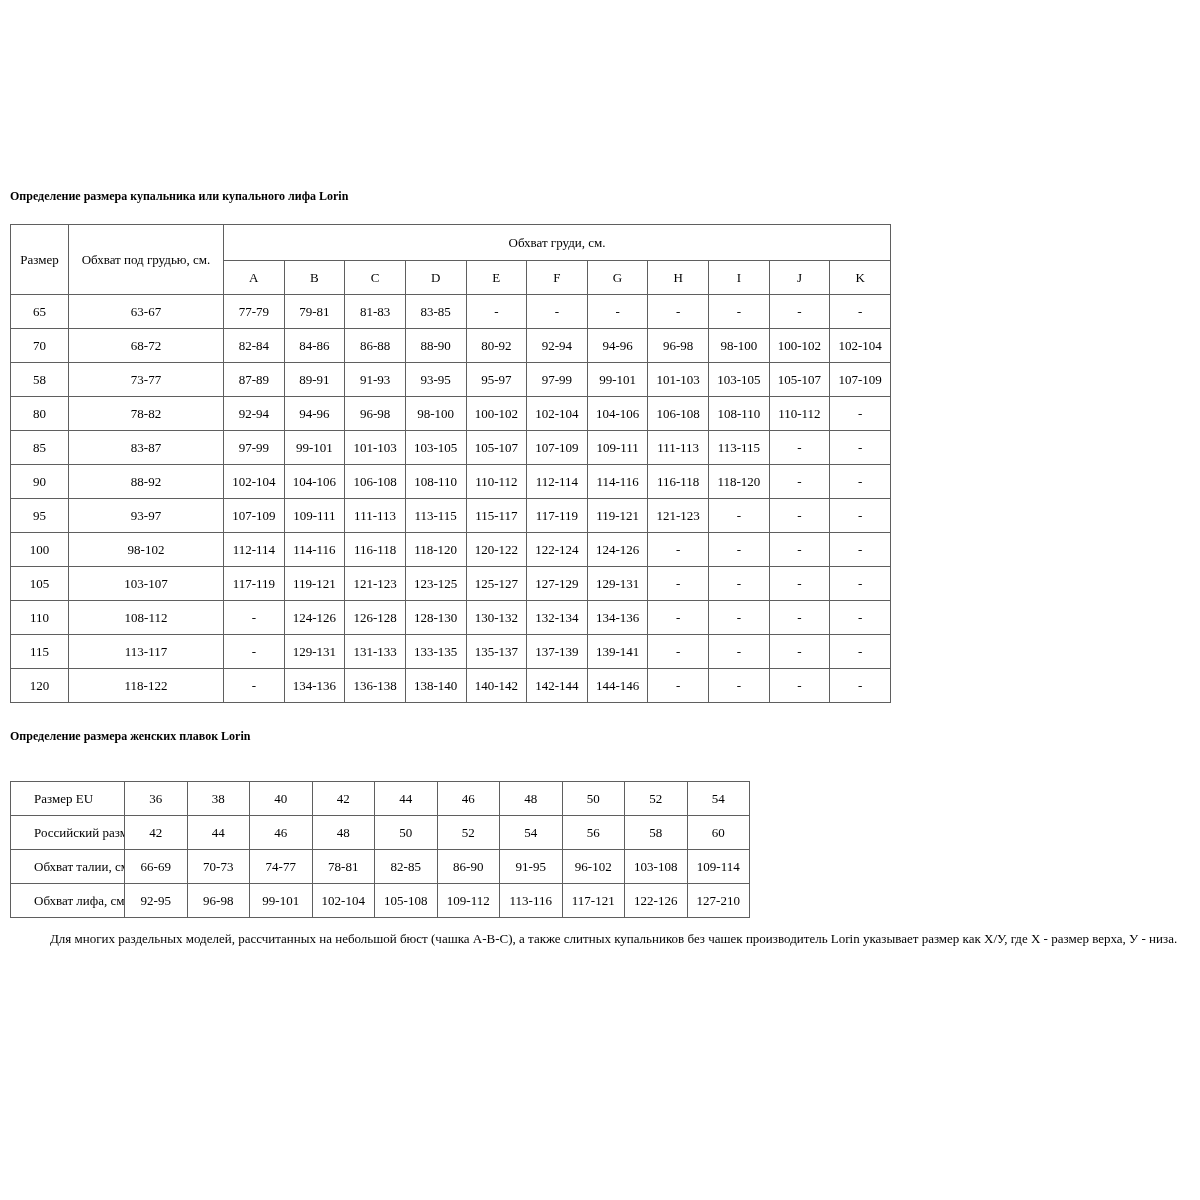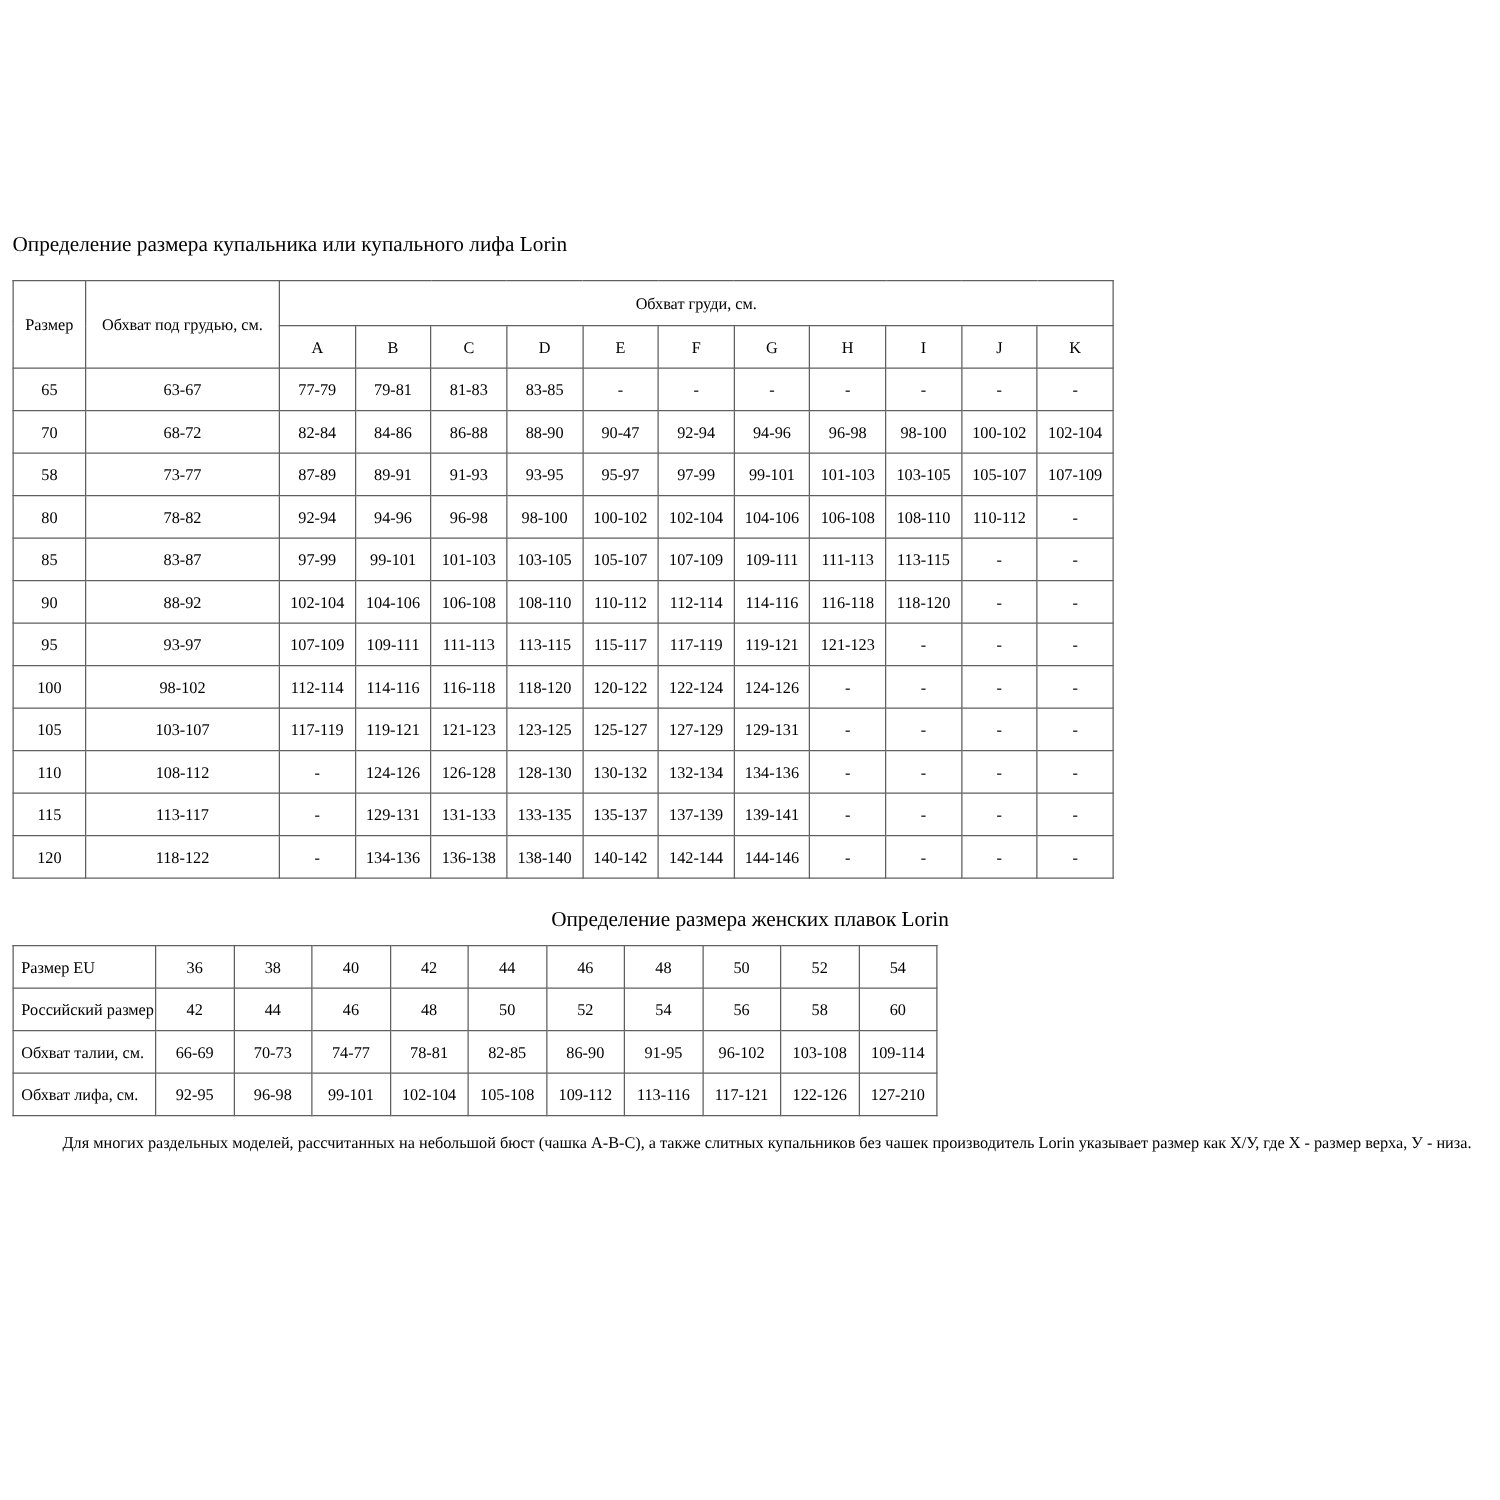--- a/index.html
+++ b/index.html
@@ -11,50 +11,49 @@
   }
   .page {
     width: 1200px;
     height: 1200px;
     overflow: hidden;
     box-sizing: border-box;
     padding: 186px 10px 0 10px;
     background: #ffffff;
   }
   .section-title {
-    font-size: 17px;
-    font-weight: normal;
+    font-size: 12px;
+    font-weight: bold;
     margin: 0 0 18px 0;
     line-height: 20px;
   }
   .section-title.second {
     margin-top: 23px;
-    margin-bottom: 10px;
-    text-align: center;
+    margin-bottom: 35px;
   }
   table {
     border-collapse: collapse;
     table-layout: fixed;
     background: #ffffff;
   }
   table.t1 { width: 881px; }
   table.t2 { width: 740px; }
   td, th {
     border: 1px solid #5f5f5f;
     font-size: 13px;
     font-weight: normal;
     text-align: center;
     vertical-align: middle;
     padding: 0 2px;
     overflow: hidden;
     white-space: nowrap;
   }
   tr { height: 34px; }
   tr.group-row { height: 36px; }
-  td.left { text-align: left; padding-left: 6px; }
+  td.left { text-align: left; padding-left: 23px; }
   .footnote { margin-top: 13px; margin-left: 40px; }
   .footnote p {
     font-size: 13px;
     line-height: 15px;
     margin: 0 0 18px 0;
   }
 </style>
 </head>
 <body>
 
@@ -112,21 +111,21 @@
           <td>-</td>
           <td>-</td>
         </tr>
         <tr>
           <td>70</td>
           <td>68-72</td>
           <td>82-84</td>
           <td>84-86</td>
           <td>86-88</td>
           <td>88-90</td>
-          <td>90-47</td>
+          <td>80-92</td>
           <td>92-94</td>
           <td>94-96</td>
           <td>96-98</td>
           <td>98-100</td>
           <td>100-102</td>
           <td>102-104</td>
         </tr>
         <tr>
           <td>58</td>
           <td>73-77</td>

